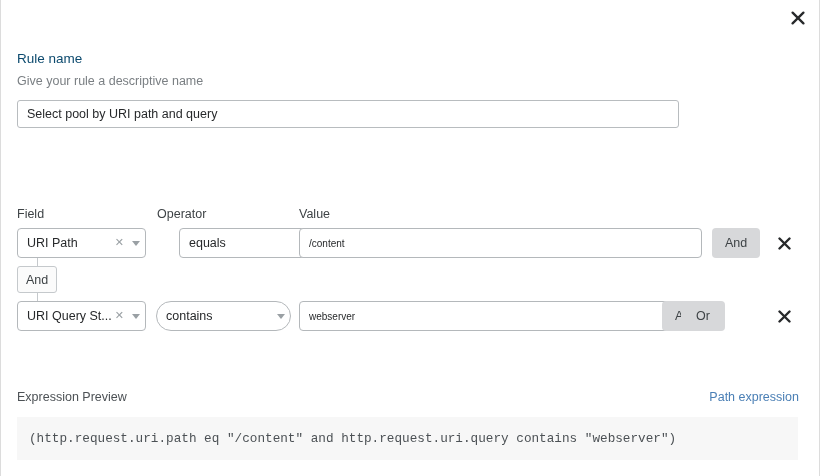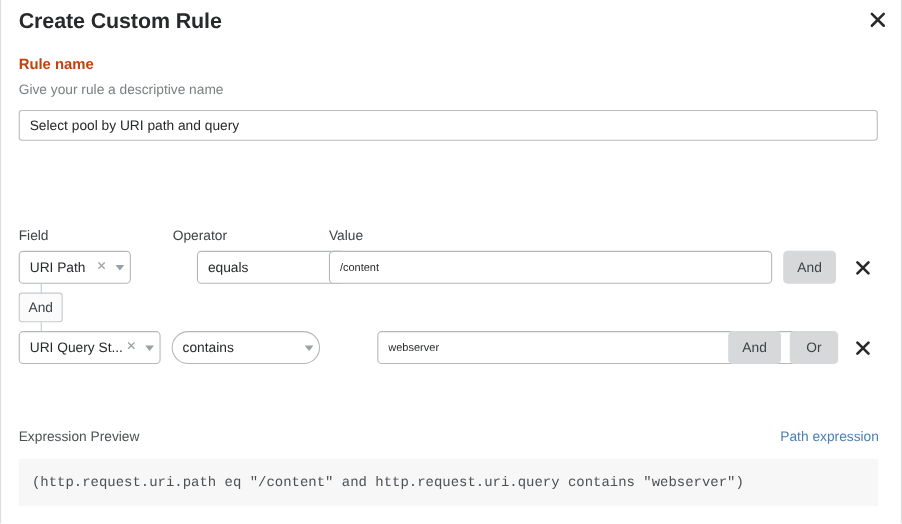--- a/index.html
+++ b/index.html
@@ -34,29 +34,29 @@
     width: 26px; height: 26px;
     display: flex; align-items: center; justify-content: center;
     cursor: pointer;
     background: none; border: none; padding: 0;
   }
   #close-btn svg { display: block; }
 
   
   #rule-label {
     position: absolute; left: 16px; top: 51px;
-    font-size: 13.5px; color: #c2410c; font-weight: bold;
+    font-size: 13.5px; color: #0c4a6e; font-weight: normal;
   }
   #rule-help {
     position: absolute; left: 16px; top: 74px;
     font-size: 12.5px; color: #7a7f83;
   }
   #rule-input {
     position: absolute; left: 16px; top: 100px;
-    width: 781px; height: 28px;
+    width: 662px; height: 28px;
     border: 1px solid #b8bcbf;
     border-radius: 3px;
     background: #fff;
     font-family: "Liberation Sans", sans-serif;
     font-size: 12.5px;
     color: #27292b;
     padding: 0 9px;
     outline: none;
   }
 
@@ -181,38 +181,37 @@
     color: #4c5155;
     padding-left: 12px;
     white-space: nowrap;
   }
 </style>
 </head>
 <body>
 
 <div id="modal">
 
-  <div id="title">Create Custom Rule</div>
   <button id="close-btn">
     <svg width="14" height="14" viewBox="0 0 14 14" aria-hidden="true">
       <path d="M1.6 1.6 L12.4 12.4 M12.4 1.6 L1.6 12.4" stroke="#27292b" stroke-width="2.3" stroke-linecap="round" fill="none"></path>
     </svg>
   </button>
 
   <div id="rule-label">Rule name</div>
   <div id="rule-help">Give your rule a descriptive name</div>
   <input id="rule-input" type="text" value="Select pool by URI path and query" style="">
 
 
   <div class="col-label" style="left:16px;">Field</div>
   <div class="col-label" style="left:156px;">Operator</div>
   <div class="col-label" style="left:298px;">Value</div>
 
   <div class="cond-row" id="row-0">
-    <div class="select-box" style="left:16px; width:102px;">
+    <div class="select-box" style="left:16px; width:129px;">
       <span class="select-text">URI Path</span>
       <span class="clear-x">✕</span>
       <span class="chev">
           <i></i>
         </span>
     </div>
 
     <div class="select-box" style="left:155px; width:135px;margin-left:23px;">
       <span class="select-text">equals</span>
       <span class="chev">
@@ -244,24 +243,24 @@
         </span>
     </div>
 
     <div class="select-box" style="left:155px; width:135px;border-radius:15px;">
       <span class="select-text">contains</span>
       <span class="chev">
           <i></i>
         </span>
     </div>
 
-    <input class="text-input" type="text" style="left: 298px; width: 381px; margin-left: 44px;" value="webserver">
+    <input class="text-input" type="text" style="left: 298px; width: 381px;" value="webserver">
 
     <button class="logic-btn" style="left:661px; width:48px;">And</button>
-    <button class="logic-btn" style="left:717px; width:44px;">Or</button>
+    <button class="logic-btn" style="left:680px; width:44px;">Or</button>
 
     <button class="remove-btn" style="left:772px;">
       <svg width="13" height="13" viewBox="0 0 13 13" aria-hidden="true">
         <path d="M1.5 1.5 L11.5 11.5 M11.5 1.5 L1.5 11.5" stroke="#27292b" stroke-width="2.4" stroke-linecap="round" fill="none"></path>
       </svg>
     </button>
   </div>
 
   <div id="expr-label">Expression Preview</div>
   <a id="edit-expr">Path expression</a>

